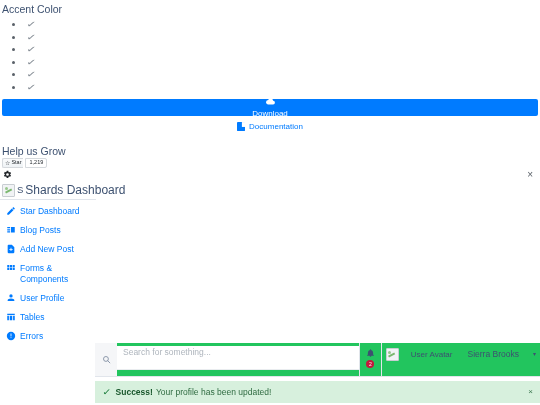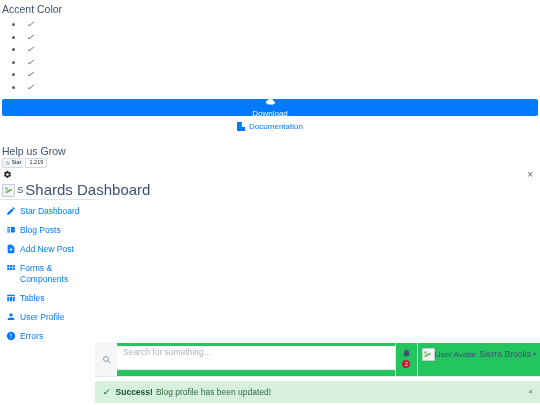--- a/index.html
+++ b/index.html
@@ -191,21 +191,21 @@
     left: 1.5px; top: 2.5px; width: 3px; height: 3px;
     background: #98c78c;
     border-radius: 50%;
   }
   .brand-alt {
     font-size: 9.5px;
     color: #3d5170;
     line-height: 12px;
   }
   .brand-title {
-    font-size: 15px;
+    font-size: 12px;
     color: #3d5170;
     line-height: 14px;
     white-space: nowrap;
   }
   .brand-underline {
     position: absolute;
     left: 0;
     top: 199px;
     width: 96px;
     height: 1px;
@@ -322,21 +322,21 @@
     color: #ffffff;
     border-radius: 50%;
     font-size: 5px;
     line-height: 8px;
     text-align: center;
     box-sizing: border-box;
   }
   .user-menu {
     display: flex;
     align-items: center;
-    gap: 0;
+    gap: 12px;
     padding: 4px 4px 0 4px;
     cursor: pointer;
     height: 14px;
   }
   .user-alt {
     font-size: 8px;
     color: #3d5170;
     line-height: 11px;
     white-space: nowrap;
   }
@@ -478,31 +478,31 @@
   <div class="nav-item">
     <svg class="nav-icon" viewBox="0 0 24 24" fill="#007bff">
       <path d="M3 5h5v5H3V5zm6.5 0h5v5h-5V5zM16 5h5v5h-5V5zM3 11.5h5v5H3v-5zm6.5 0h5v5h-5v-5zm6.5 0h5v5h-5v-5z"></path>
     </svg>
     <span class="nav-label">Forms &amp;
 Components</span>
   </div>
 
   <div class="nav-item">
     <svg class="nav-icon" viewBox="0 0 24 24" fill="#007bff">
-      <path d="M3 4h18v3H3V4zm0 5h4v11H3V9zm6 0h6v11H9V9zm8 0h4v11h-4V9z"></path>
-    </svg>
-    <span class="nav-label">Tables</span>
-  </div>
-
-  <div class="nav-item">
-    <svg class="nav-icon" viewBox="0 0 24 24" fill="#007bff">
       <circle cx="12" cy="7" r="4"></circle>
       <path d="M12 13c-4.42 0-8 1.79-8 4v2h16v-2c0-2.21-3.58-4-8-4z"></path>
     </svg>
     <span class="nav-label">User Profile</span>
+  </div>
+
+  <div class="nav-item">
+    <svg class="nav-icon" viewBox="0 0 24 24" fill="#007bff">
+      <path d="M3 4h18v3H3V4zm0 5h4v11H3V9zm6 0h6v11H9V9zm8 0h4v11h-4V9z"></path>
+    </svg>
+    <span class="nav-label">Tables</span>
   </div>
 
   <div class="nav-item">
     <svg class="nav-icon" viewBox="0 0 24 24" fill="#007bff">
       <circle cx="12" cy="12" r="10"></circle>
       <rect x="11" y="6" width="2" height="7" fill="#ffffff"></rect>
       <rect x="11" y="15" width="2" height="2" fill="#ffffff"></rect>
     </svg>
     <span class="nav-label">Errors</span>
   </div>
@@ -537,17 +537,17 @@
         <span class="user-name">Sierra Brooks</span>
         <span class="chev">▾</span>
       </div>
     </div>
 
   </div>
 
   <div class="alert">
     <span class="alert-check">✓</span>
     <span class="alert-strong">Success!</span>
-    <span class="alert-text">Blog profile has been updated!</span>
+    <span class="alert-text">Your profile has been updated!</span>
     <span class="alert-close">×</span>
   </div>
 
 </div>
 
 </body></html>

